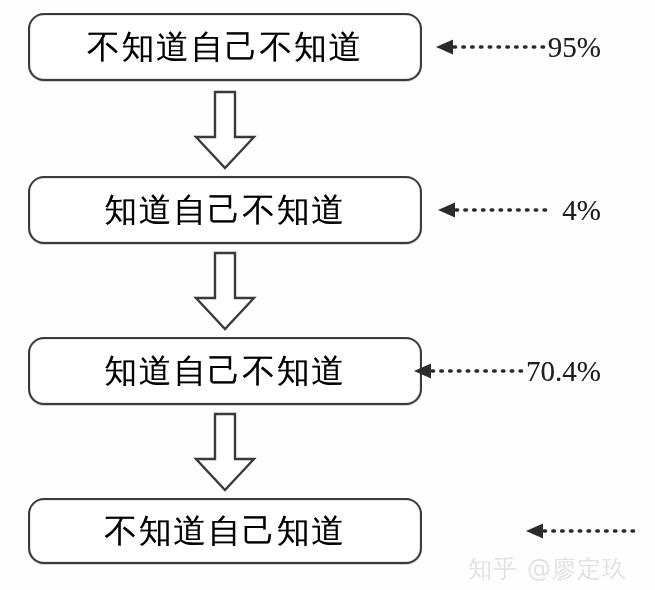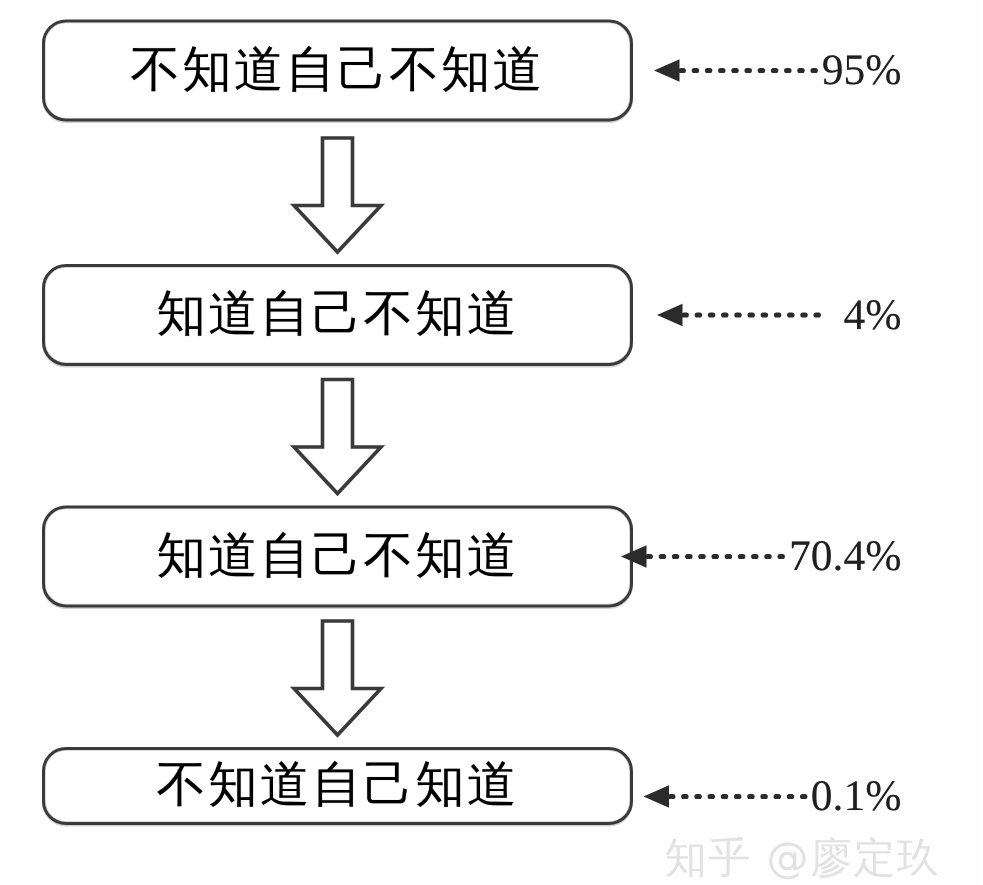--- a/index.html
+++ b/index.html
@@ -45,21 +45,21 @@
     line-height: 1;
     color: #000000;
     letter-spacing: 1.5px;
     white-space: nowrap;
     text-shadow: 0 0 0.6px rgba(0,0,0,0.45);
   }
 
   .box-1 { left: 28px;  top: 13px;  width: 394px; height: 68px; }
   .box-2 { left: 28px;  top: 176px; width: 394px; height: 68px; }
   .box-3 { left: 28px;  top: 337px; width: 394px; height: 68px; }
-  .box-4 { left: 28px;  top: 498px; width: 394px; height: 52px; }
+  .box-4 { left: 28px;  top: 498px; width: 394px; height: 66px; }
 
   
   .down-arrow {
     position: absolute;
     width: 74px;
     height: 80px;
     left: 188px;
   }
   .arrow-1 { top: 90px; }
   .arrow-2 { top: 251px; }
@@ -99,21 +99,21 @@
     white-space: nowrap;
     text-shadow: 0 0 0.5px rgba(0,0,0,0.4);
   }
 
   
   .watermark {
     position: absolute;
     right: 28px;
     top: 553px;
     font-family: "DejaVu Sans", "Liberation Sans", sans-serif;
-    font-size: 28px;
+    font-size: 24px;
     color: #e2e2e2;
     letter-spacing: 1px;
     white-space: nowrap;
     user-select: none;
   }
 </style>
 </head>
 <body>
 
 <div id="diagram-root">
@@ -182,18 +182,17 @@
     <span class="node-label">不知道自己知道</span>
   </div>
 
   <div class="callout callout-4">
     <span class="leader">
       <svg viewBox="0 0 112 18" xmlns="http://www.w3.org/2000/svg">
         <polygon points="0,9 17,1.5 17,16.5" fill="#2b2b2b"></polygon>
         <line x1="18" y1="9" x2="108" y2="9" stroke="#2b2b2b" stroke-width="3.4" stroke-linecap="round" stroke-dasharray="1.6 7.2"></line>
       </svg>
     </span>
-    <span class="percent-label">0.1%</span>
   </div>
 
   <div class="watermark">知乎 @廖定玖</div>
 
 </div>
 
 </body></html>

